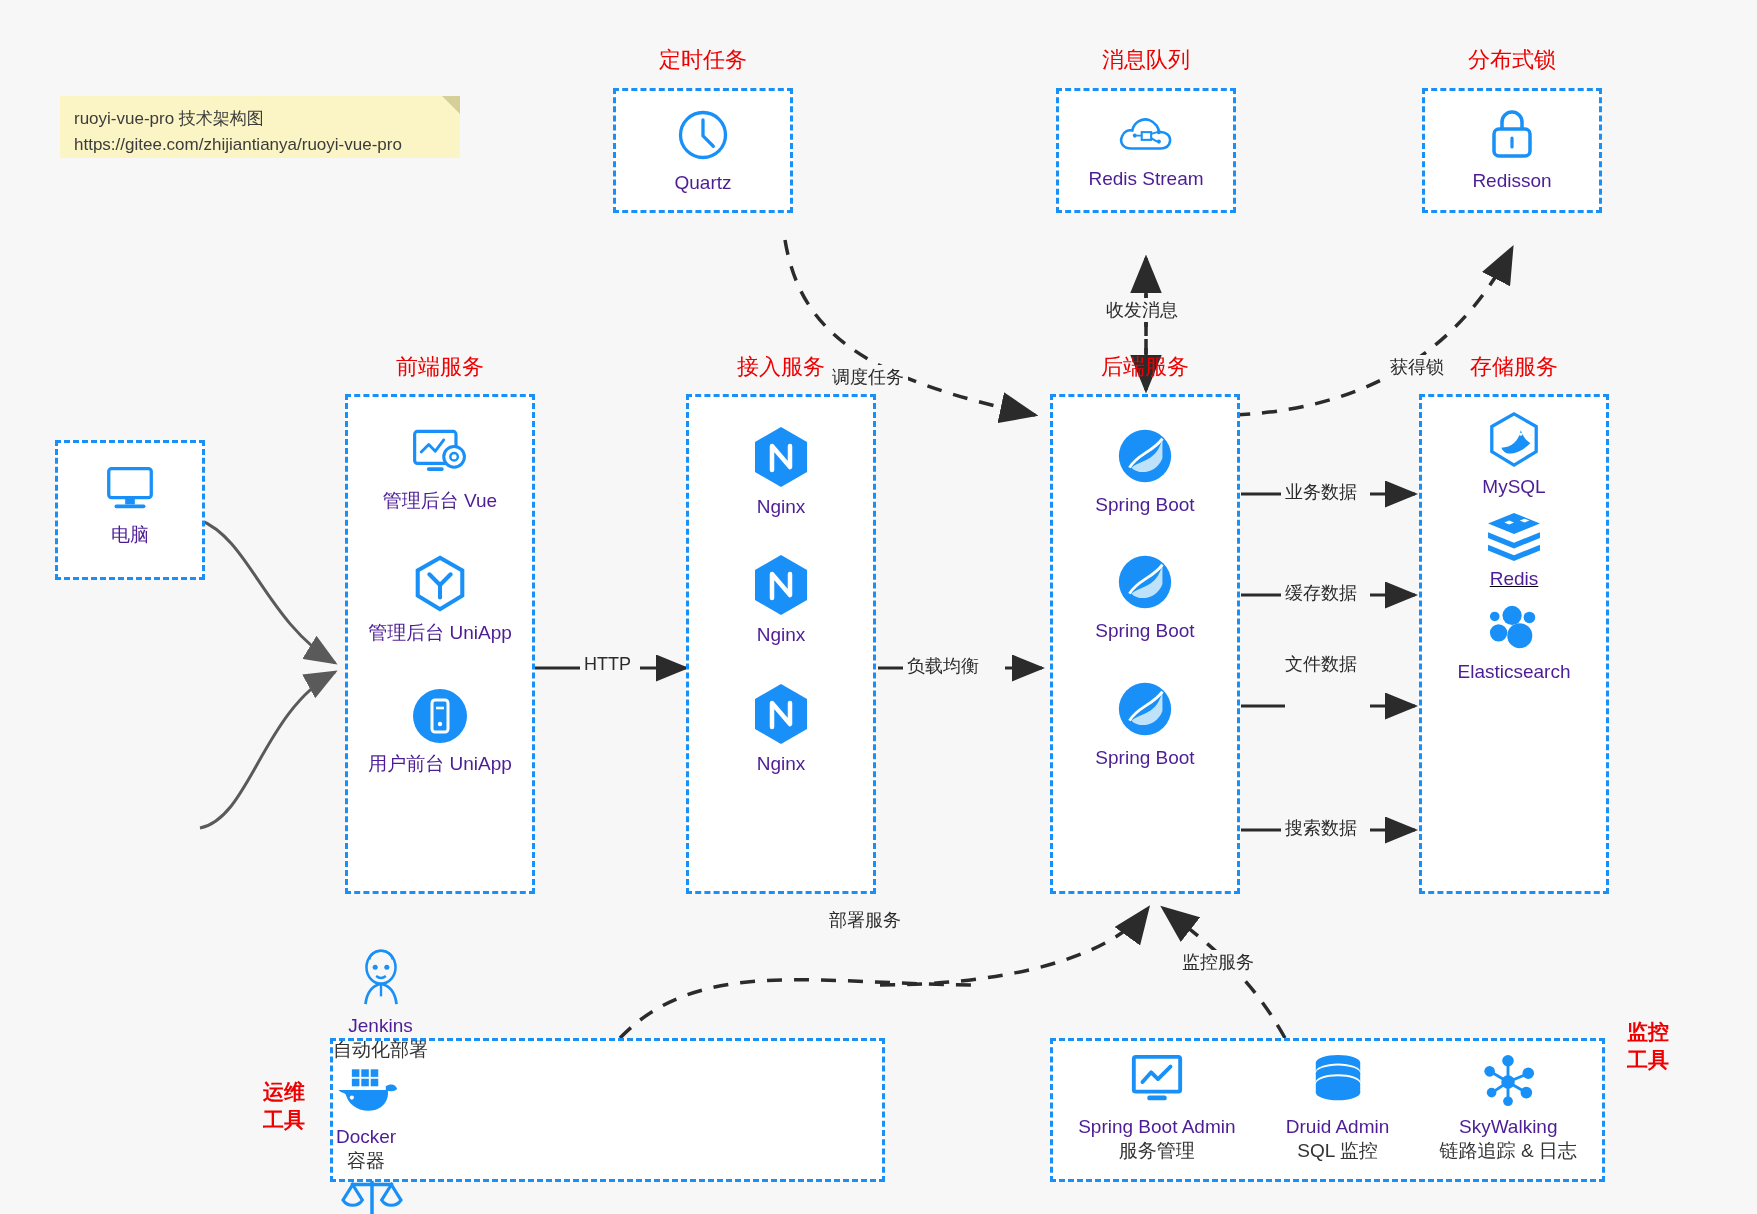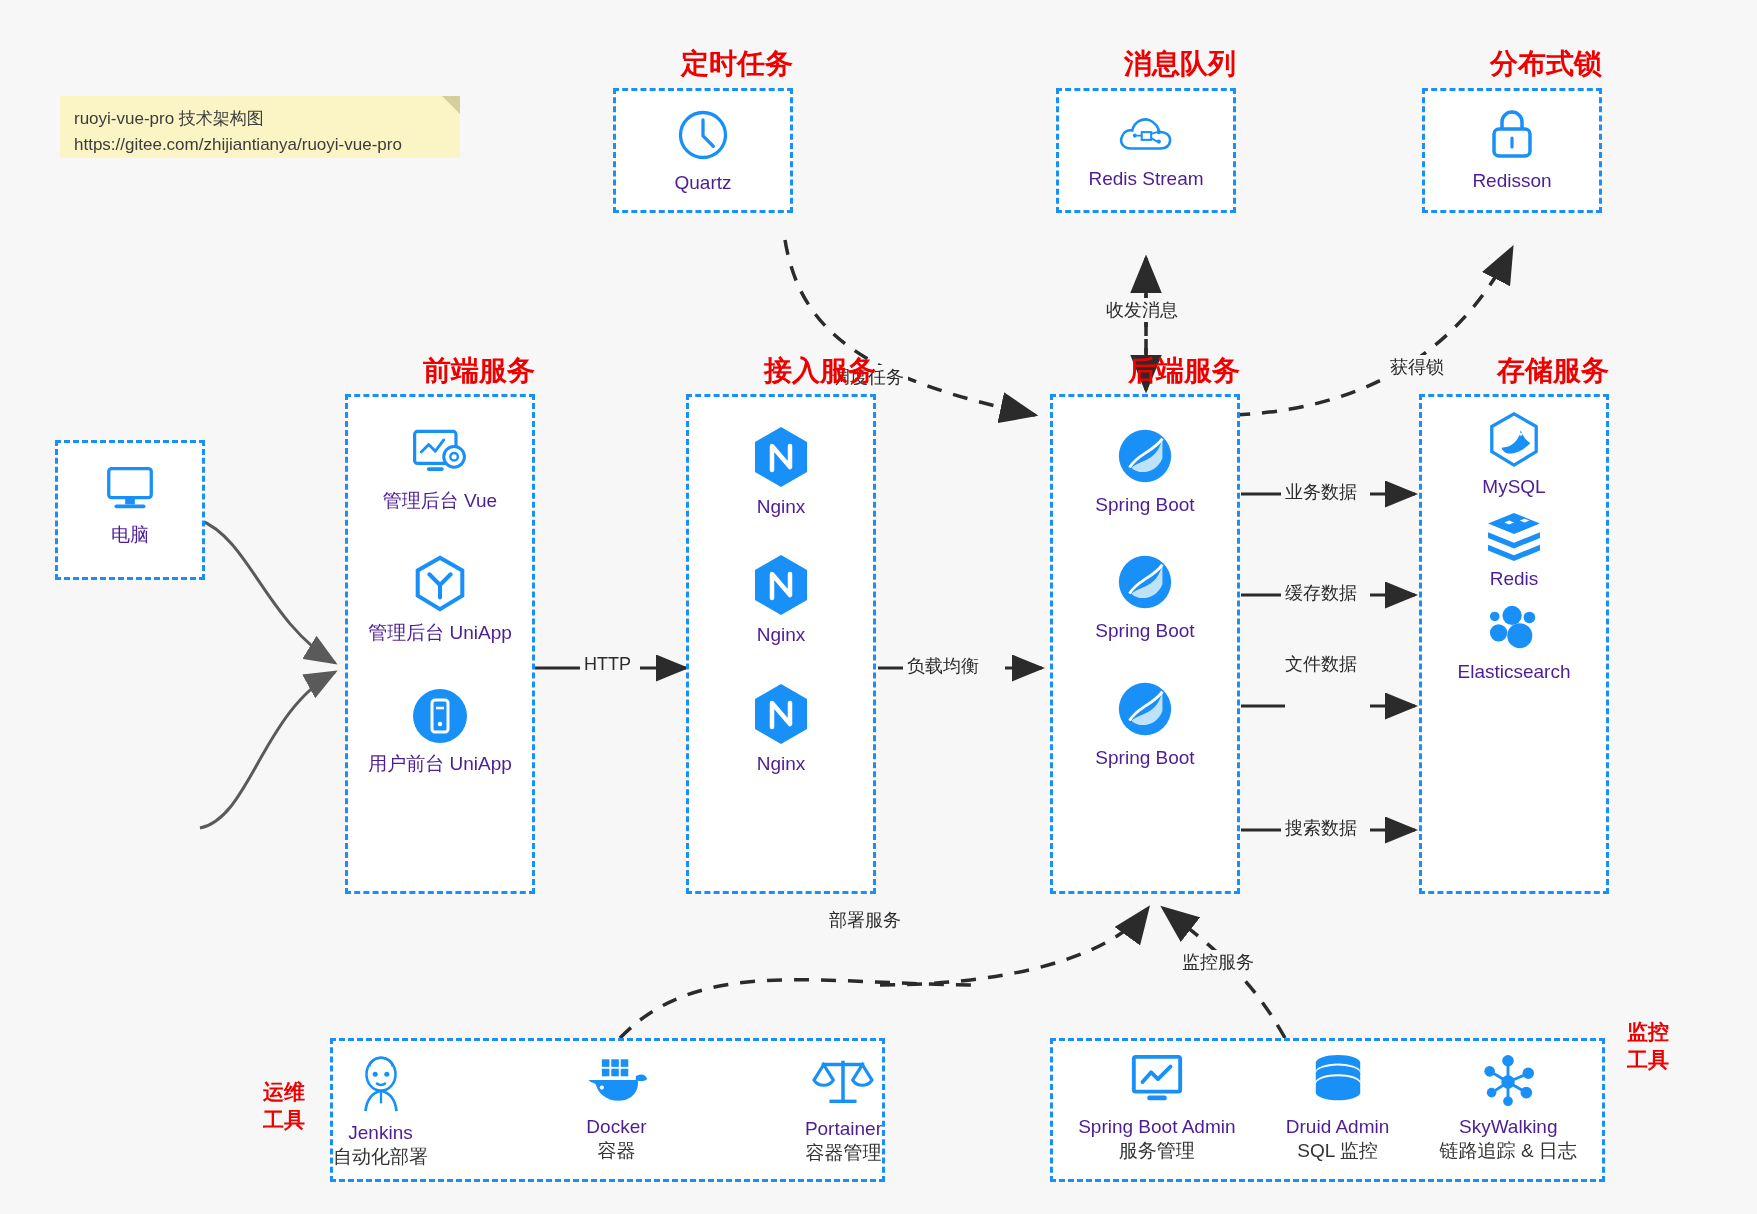--- a/index.html
+++ b/index.html
@@ -35,23 +35,23 @@
   }
 
   
   .dbox {
     border: 3px dashed #1890f8;
     background: #ffffff;
     box-sizing: border-box;
   }
   .group-title {
     color: #ee0000;
-    font-weight: bold;
-    font-size: 28px;
-    text-align: right;
+    font-weight: normal;
+    font-size: 22px;
+    text-align: center;
     white-space: nowrap;
   }
   .side-title {
     color: #ee0000;
     font-weight: bold;
     font-size: 21px;
     line-height: 1.35;
     text-align: center;
     white-space: nowrap;
   }
@@ -306,21 +306,21 @@
 
     <div class="cell" style="margin-top:14px;">
       <svg class="ico" width="56" height="58" viewBox="0 0 58 60">
         <path d="M29 3 L52 16 L52 42 L29 56 L6 42 L6 16 Z" fill="none" stroke="#1890f8" stroke-width="3.4"></path>
         <path d="M16 38 C26 38 34 31 36 20 C38 26 42 31 46 33 C40 39 33 44 24 44 C20 44 17 41 16 38 Z" fill="#1890f8"></path>
         <circle cx="36" cy="24" r="1.6" fill="#ffffff"></circle>
       </svg>
       <div class="cap">MySQL</div>
     </div>
 
-    <div class="cell" style="margin-top:12px;">
+    <div class="cell" style="margin-top:12px;text-decoration:underline;">
       <svg class="ico" width="58" height="50" viewBox="0 0 60 52">
         <path d="M30 2 L57 13 L30 24 L3 13 Z" fill="#1890f8"></path>
         <path d="M3 22 L30 33 L57 22 L57 28 L30 39 L3 28 Z" fill="#1890f8"></path>
         <path d="M3 35 L30 46 L57 35 L57 41 L30 52 L3 41 Z" fill="#1890f8"></path>
         <path d="M20 12 l5 -2 l5 2 l-5 2 z" fill="#ffffff"></path>
         <path d="M36 10 l5 -2 l5 2 l-5 2 z" fill="#ffffff"></path>
       </svg>
       <div class="cap">Redis</div>
     </div>
 
@@ -335,21 +335,21 @@
       </svg>
       <div class="cap">Elasticsearch</div>
     </div>
   </div>
 
   <div class="abs side-title" style="left:254px; top:1078px; width:60px;">
     <div>运维</div>
     <div>工具</div>
   </div>
 
-  <div class="abs dbox" style="left:330px; top:1038px; width:555px; height:144px; display:flex; align-items:flex-start; justify-content:space-between; padding-top:12px;">
+  <div class="abs dbox" style="left:330px; top:1038px; width:555px; height:144px; display:flex; align-items:flex-start; justify-content:center; padding-top:12px;flex-direction:column;">
 
     <div class="cell">
       <svg class="ico" width="62" height="62" viewBox="0 0 64 64">
         <ellipse cx="32" cy="22" rx="15" ry="17" fill="none" stroke="#1890f8" stroke-width="2.6"></ellipse>
         <path d="M20 14 a12 9 0 0 1 24 0" fill="none" stroke="#1890f8" stroke-width="2.6"></path>
         <circle cx="26" cy="22" r="2.6" fill="#1890f8"></circle>
         <circle cx="38" cy="22" r="2.6" fill="#1890f8"></circle>
         <path d="M27 31 q5 4 10 0" fill="none" stroke="#1890f8" stroke-width="2.4"></path>
         <path d="M16 60 q2 -18 16 -21 q14 3 16 21" fill="none" stroke="#1890f8" stroke-width="2.8"></path>
         <path d="M32 39 L32 52" stroke="#1890f8" stroke-width="2.4"></path>

